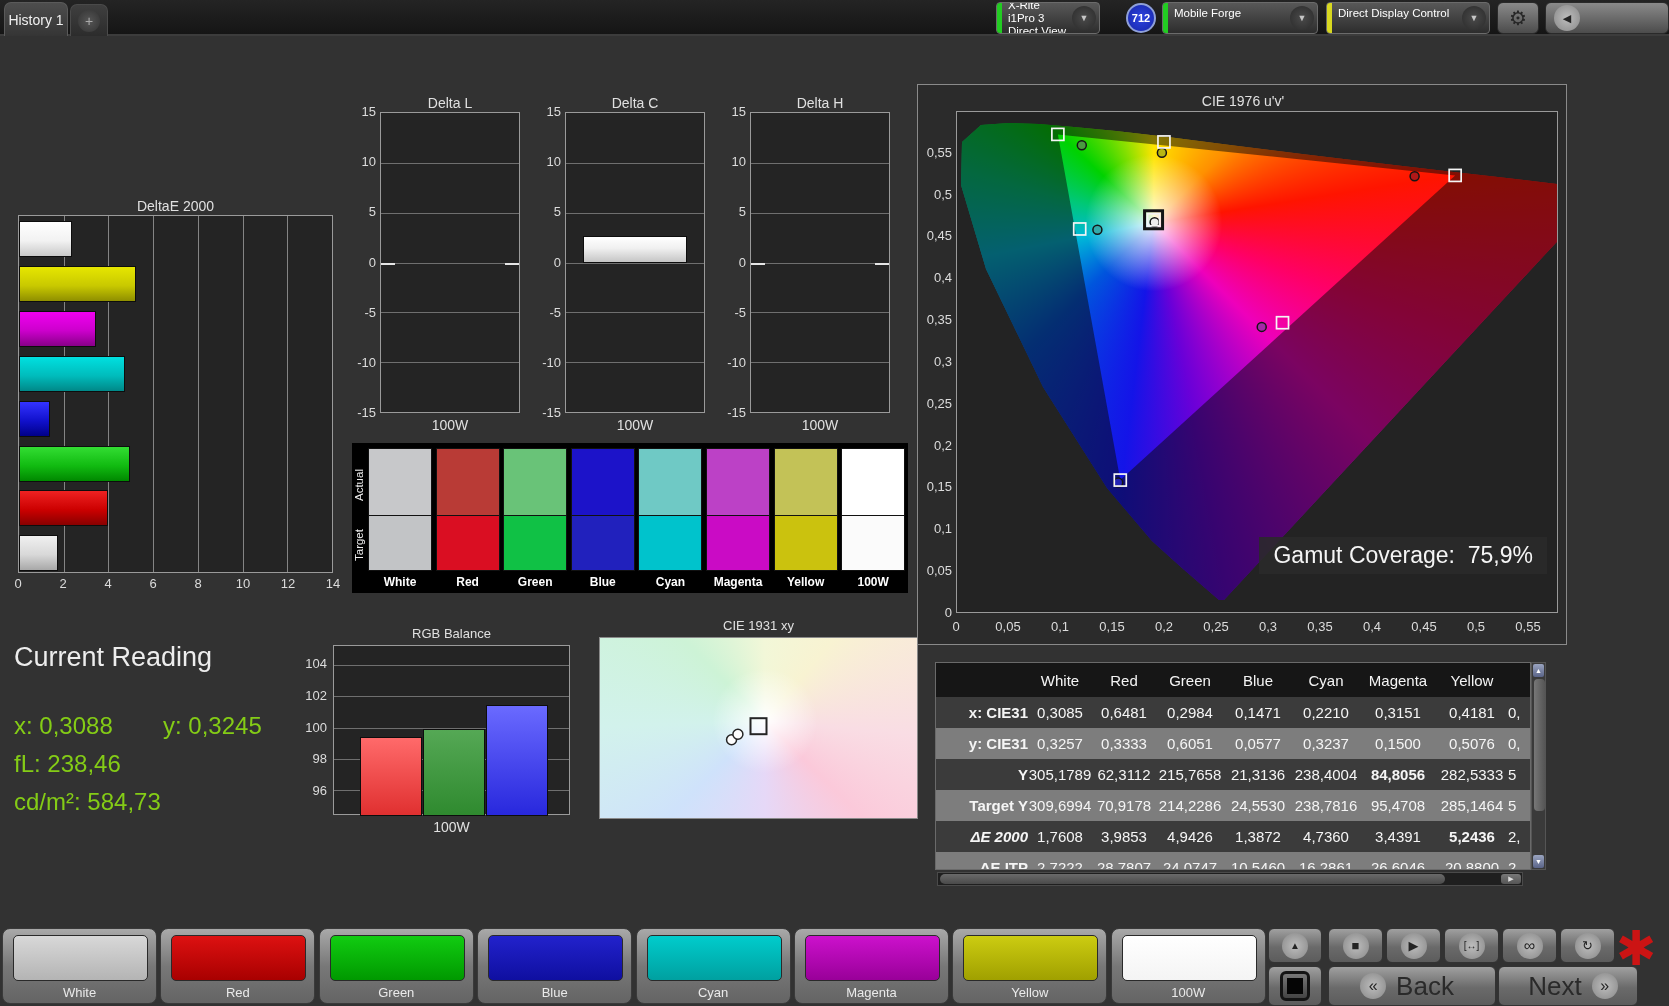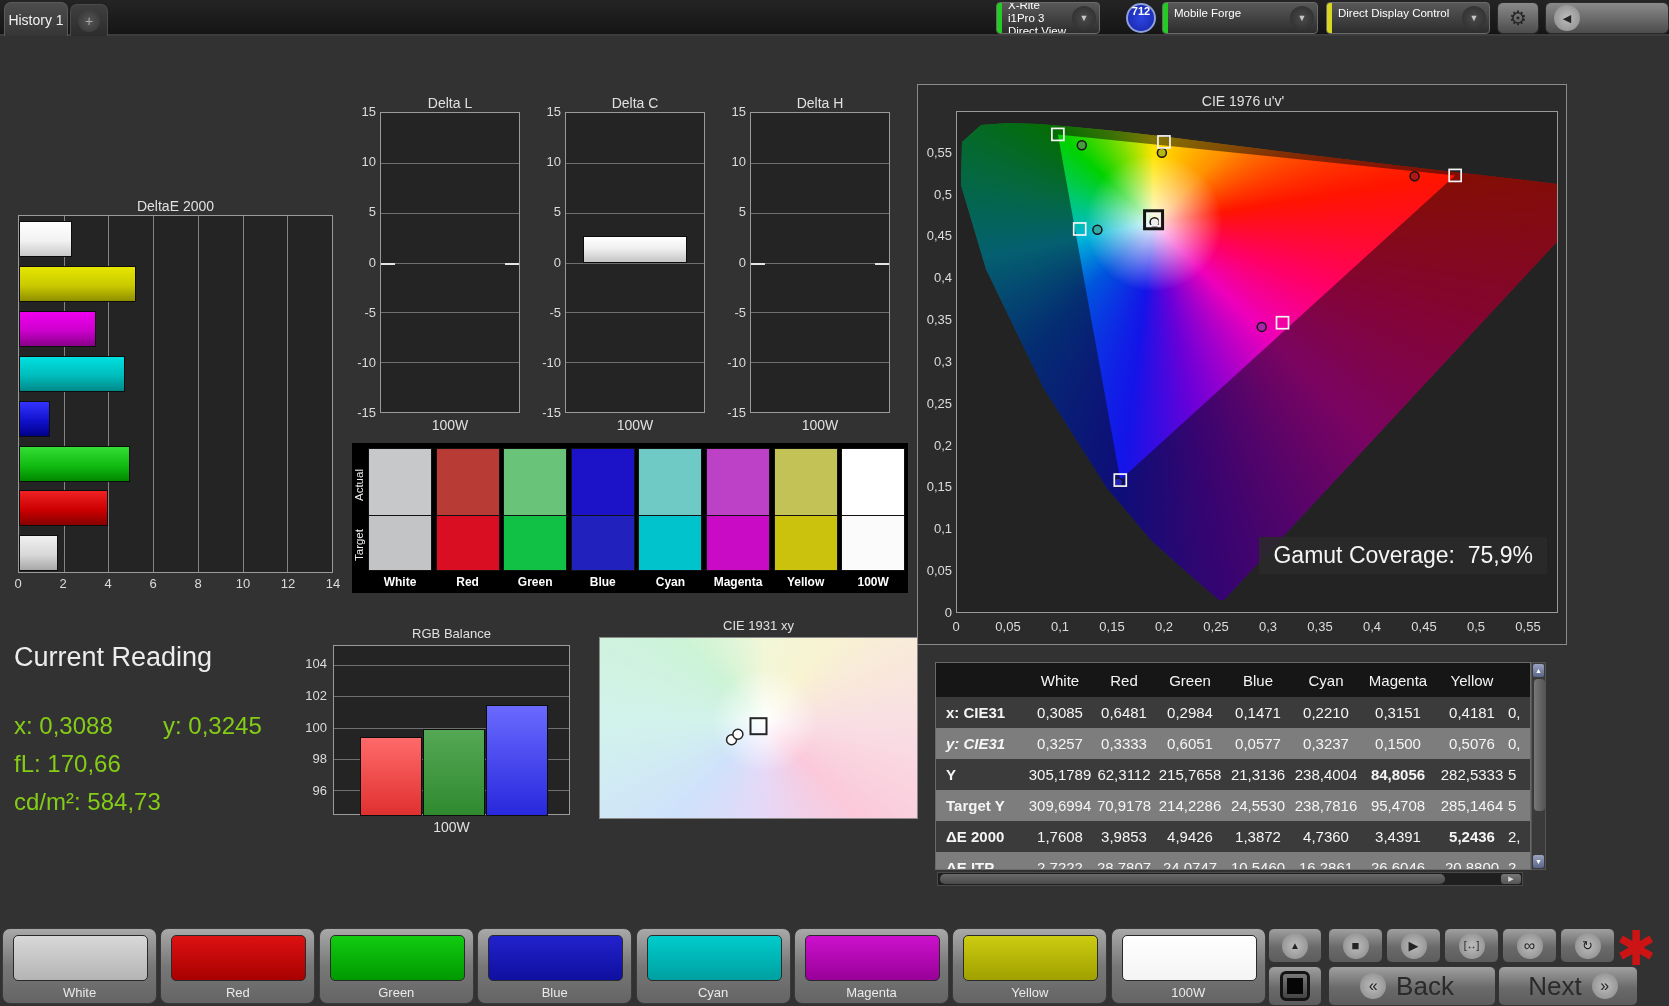--- a/index.html
+++ b/index.html
@@ -25,21 +25,21 @@
   .dd { position:absolute; top:2px; height:32px; border-radius:4px;
     background:linear-gradient(#585858,#2d2d2d); border:1px solid #6b6b6b;
     display:flex; align-items:center; overflow:hidden; }
   .dd .stripe { width:5px; height:100%; flex:none; }
   .dd .ddtext { flex:1; padding:2px 4px 2px 6px; font-size:11.5px; line-height:13px; color:#fff; }
   .dd .arrow { flex:none; width:24px; height:24px; margin-right:3px; border-radius:50%;
     background:radial-gradient(#4a4a4a,#2a2a2a); color:#c5c5c5; font-size:9px;
     display:flex; align-items:center; justify-content:center; }
   #meter-badge { position:absolute; top:3px; width:30px; height:30px; border-radius:50%;
     background:radial-gradient(#2d44e0,#1625a8); border:2px solid #8fa0d8; color:#fff;
-    font-size:11px; font-weight:bold; display:flex; align-items:flex-start; justify-content:center; }
+    font-size:11px; font-weight:bold; display:flex; align-items:center; justify-content:center; }
   .sqbtn { position:absolute; top:2px; height:32px; border-radius:6px;
     background:linear-gradient(#8a8a8a,#4c4c4c); border:1px solid #2a2a2a;
     display:flex; align-items:center; justify-content:center; color:#262626; }
 
   
   #page-title { position:absolute; left:8px; top:76px; font-size:40px; color:#f2f2f2; letter-spacing:0.5px; }
   .chart-title { position:absolute; text-align:center; font-size:14px; color:#e0e0e0; }
   .plot { position:absolute; background:#242424; border:1px solid #9a9a9a; }
   .ticklab { position:absolute; font-size:13px; color:#dcdcdc; }
   .gline-h { position:absolute; left:0; width:100%; height:1px; background:#6f6f6f; }
@@ -69,21 +69,21 @@
     padding:5px 14px; font-size:23px; color:#f5f5f5; }
 
   
   #dtable { position:absolute; left:935px; top:662px; width:596px; height:208px;
     background:#2e2e2e; border:1px solid #6a6a6a; overflow:hidden; font-size:15px; }
   .trow { display:flex; height:31px; align-items:center; }
   .trow.head { height:34px; background:#161616; }
   .trow.dark { background:#3b3b3b; }
   .trow.light { background:#7d7d7d; }
   .tcell { flex:none; text-align:center; color:#f5f5f5; overflow:hidden; white-space:nowrap; }
-  .tcell.rl { text-align:left; padding-left:10px; font-weight:bold; }
+  .tcell.rl { text-align:right; padding-left:10px; font-weight:bold; }
   #vscroll { position:absolute; left:1531px; top:662px; width:15px; height:208px;
     background:#3a3a3a; border:1px solid #555; }
   .scr-arrow { position:absolute; left:1px; width:11px; height:13px; background:linear-gradient(#9aa4c0,#5a6488);
     color:#fff; font-size:7px; text-align:center; line-height:13px; border-radius:2px; }
   #vthumb { position:absolute; left:2px; top:16px; width:11px; height:132px;
     background:linear-gradient(90deg,#777,#555); border-radius:4px; }
   #hscroll { position:absolute; left:937px; top:872px; width:586px; height:14px;
     background:#1f1f1f; border:1px solid #4a4a4a; }
   #hthumb { position:absolute; left:2px; top:1px; width:505px; height:10px;
     background:linear-gradient(#6a6a6a,#4a4a4a); border-radius:5px; }
@@ -338,21 +338,21 @@
         <div class="ticklab" style="left: 434px; top: 534px; width: 40px; text-align: center;">0,4</div>
         <div class="ticklab" style="left: 486px; top: 534px; width: 40px; text-align: center;">0,45</div>
         <div class="ticklab" style="left: 538px; top: 534px; width: 40px; text-align: center;">0,5</div>
         <div class="ticklab" style="left: 590px; top: 534px; width: 40px; text-align: center;">0,55</div>
       </div>
   </div>
 
   <div id="cr-title">Current Reading</div>
   <div class="cr-val" style="left:14px;top:712px;">x: 0,3088</div>
   <div class="cr-val" style="left:163px;top:712px;">y: 0,3245</div>
-  <div class="cr-val" style="left:14px;top:750px;">fL: 170,66</div>
+  <div class="cr-val" style="left:14px;top:750px;">fL: 238,46</div>
   <div class="cr-val" style="left:14px;top:788px;">cd/m²: 584,73</div>
 
   <div class="chart-title" style="left:333px;top:626px;width:237px;font-size:13px;">RGB Balance</div>
   <div class="plot" id="rgb-plot" style="left:333px;top:645px;width:237px;height:170px;">
       <div class="gline-h" style="top: 11.215%;"></div>
       <div class="gline-h" style="top: 29.9065%;"></div>
       <div class="gline-h" style="top: 48.5981%;"></div>
       <div class="gline-h" style="top: 67.2897%;"></div>
       <div class="gline-h" style="top: 85.9813%;"></div>
       <div class="vbar" style="left: 26px; width: 62px; height: 79.4393px; top: 90.5607px; background: linear-gradient(rgb(255, 106, 106), rgb(224, 48, 48));"></div>
@@ -391,21 +391,21 @@
         <div class="tcell" style="width: 64px;">0,3085</div>
         <div class="tcell" style="width: 64px;">0,6481</div>
         <div class="tcell" style="width: 68px;">0,2984</div>
         <div class="tcell" style="width: 68px;">0,1471</div>
         <div class="tcell" style="width: 68px;">0,2210</div>
         <div class="tcell" style="width: 76px;">0,3151</div>
         <div class="tcell" style="width: 72px;">0,4181</div>
         <div class="tcell" style="width: 24px; text-align: left;">0,</div>
       </div>
       <div class="trow light">
-        <div class="tcell rl" style="width: 92px; font-style: italic;">y: CIE31</div>
+        <div class="tcell rl" style="width: 92px;">y: CIE31</div>
         <div class="tcell" style="width: 64px;">0,3257</div>
         <div class="tcell" style="width: 64px;">0,3333</div>
         <div class="tcell" style="width: 68px;">0,6051</div>
         <div class="tcell" style="width: 68px;">0,0577</div>
         <div class="tcell" style="width: 68px;">0,3237</div>
         <div class="tcell" style="width: 76px;">0,1500</div>
         <div class="tcell" style="width: 72px;">0,5076</div>
         <div class="tcell" style="width: 24px; text-align: left;">0,</div>
       </div>
       <div class="trow dark">
@@ -424,21 +424,21 @@
         <div class="tcell" style="width: 64px;">309,6994</div>
         <div class="tcell" style="width: 64px;">70,9178</div>
         <div class="tcell" style="width: 68px;">214,2286</div>
         <div class="tcell" style="width: 68px;">24,5530</div>
         <div class="tcell" style="width: 68px;">238,7816</div>
         <div class="tcell" style="width: 76px;">95,4708</div>
         <div class="tcell" style="width: 72px;">285,1464</div>
         <div class="tcell" style="width: 24px; text-align: left;">5</div>
       </div>
       <div class="trow dark">
-        <div class="tcell rl" style="width: 92px;">ΔE 2000</div>
+        <div class="tcell rl" style="width: 92px; font-style: italic;">ΔE 2000</div>
         <div class="tcell" style="width: 64px;">1,7608</div>
         <div class="tcell" style="width: 64px;">3,9853</div>
         <div class="tcell" style="width: 68px;">4,9426</div>
         <div class="tcell" style="width: 68px;">1,3872</div>
         <div class="tcell" style="width: 68px;">4,7360</div>
         <div class="tcell" style="width: 76px;">3,4391</div>
         <div class="tcell" style="width: 72px; font-weight: bold;">5,2436</div>
         <div class="tcell" style="width: 24px; text-align: left;">2,</div>
       </div>
       <div class="trow light">

